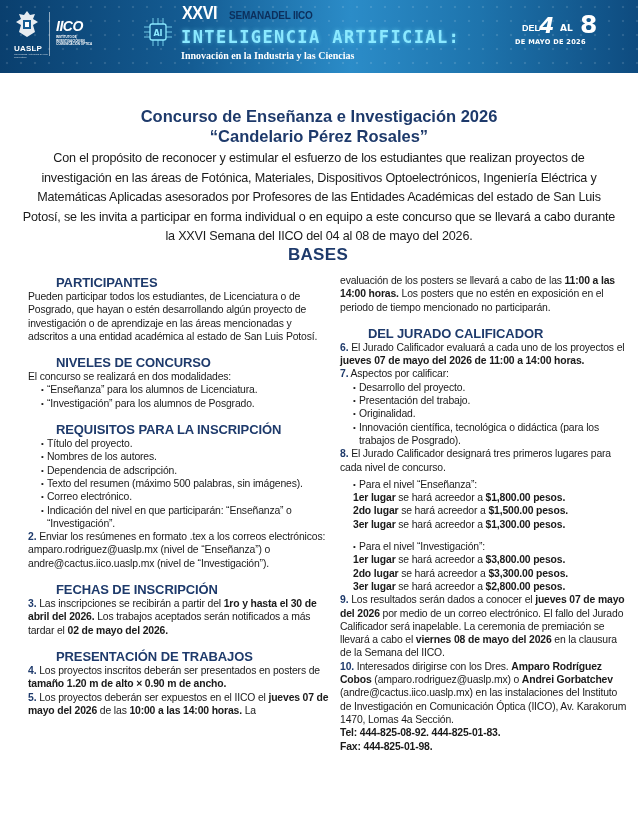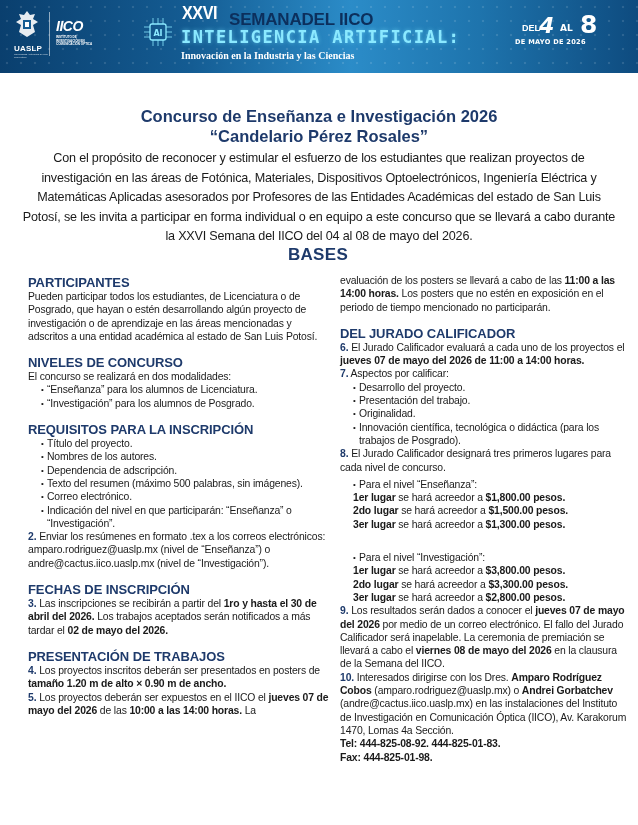--- a/index.html
+++ b/index.html
@@ -21,39 +21,39 @@
   .logo-uaslp .crest { width: 26px; height: 28px; margin: 0 auto; }
   .logo-uaslp .name { font-family: "Liberation Sans", sans-serif; font-weight: bold; font-size: 8px; letter-spacing: 0.2px; margin-top: 2px; }
   .logo-uaslp .sub { font-size: 2.5px; line-height: 3px; opacity: 0.8; }
   .logo-divider { position: absolute; left: 49px; top: 12px; width: 1px; height: 44px; background: rgba(255,255,255,0.55); }
   .logo-iico { position: absolute; left: 56px; top: 18px; color: #fff; width: 40px; }
   .logo-iico .mark { font-family: "Liberation Sans", sans-serif; font-weight: bold; font-style: italic; font-size: 14px; letter-spacing: -0.5px; }
   .logo-iico .sub { font-size: 3px; line-height: 3.6px; font-weight: bold; margin-top: 2px; }
 
   .ai-chip { position: absolute; left: 144px; top: 18px; width: 28px; height: 28px; }
   .title-xxvi { position: absolute; left: 182px; top: 2px; color: #fff; font-family: "Liberation Sans", sans-serif; font-weight: bold; font-size: 19px; letter-spacing: -0.5px; transform: scaleX(0.85); transform-origin: left; }
-  .title-semana { position: absolute; left: 229px; top: 10px; color: #0c2f5c; font-family: "Liberation Sans", sans-serif; font-weight: bold; font-size: 17px; letter-spacing: -0.2px; }
+  .title-semana { position: absolute; left: 229px; top: 10px; color: #0c2f5c; font-family: "Liberation Sans", sans-serif; font-weight: bold; font-size: 10px; letter-spacing: -0.2px; }
   .title-ia { position: absolute; left: 181px; top: 27px; color: #8be9ff; font-family: "DejaVu Sans Mono", monospace; font-weight: bold; font-size: 17px; letter-spacing: 1.4px; text-shadow: 0 0 4px rgba(120,230,255,0.6); }
   .title-sub { position: absolute; left: 181px; top: 50px; color: #fff; font-family: Liberation Serif, serif; font-weight: bold; font-size: 10px; }
   .date-del { position: absolute; left: 522px; top: 23px; color: #fff; font-family: Liberation Sans, sans-serif; font-weight: bold; font-size: 9px; }
   .date-4 { position: absolute; left: 539px; top: 13px; color: #fff; font-family: "DejaVu Sans", sans-serif; font-weight: bold; font-size: 22px; font-style: italic; }
   .date-al { position: absolute; left: 560px; top: 23px; color: #fff; font-family: "DejaVu Sans", sans-serif; font-weight: bold; font-size: 9px; }
   .date-8 { position: absolute; left: 580px; top: 10px; color: #fff; font-family: "DejaVu Sans", sans-serif; font-weight: bold; font-size: 25px; }
   .date-month { position: absolute; left: 515px; top: 38px; color: #fff; font-family: "DejaVu Sans", sans-serif; font-weight: bold; font-size: 6.6px; letter-spacing: 0.3px; }
 
   
   .doc-title { position: absolute; top: 106px; left: 0; width: 638px; text-align: center; color: #1e3a6b; font-family: "Liberation Sans", sans-serif; font-weight: bold; font-size: 16.5px; line-height: 20px; }
   .doc-intro { position: absolute; top: 149px; left: 18px; width: 602px; text-align: center; color: #1a1a1a; font-size: 12.6px; line-height: 19.5px; letter-spacing: -0.2px; }
   .bases { position: absolute; top: 245px; left: 0; width: 636px; text-align: center; color: #1e3a6b; font-weight: bold; font-size: 17px; letter-spacing: 0.3px; }
 
   
   .col { position: absolute; font-size: 10.4px; line-height: 13.3px; color: #1a1a1a; letter-spacing: -0.15px; }
   .col-left { left: 28px; top: 276px; width: 305px; }
   .col-right { left: 340px; top: 274px; width: 290px; }
-  .sec-head { color: #1e3a6b; font-weight: bold; font-size: 13px; line-height: 14px; letter-spacing: -0.1px; }
+  .sec-head { color: #1e3a6b; font-weight: bold; font-size: 13px; line-height: 14px; letter-spacing: -0.1px; margin-left: 28px; }
   .sec { margin-bottom: 13px; }
   .num { color: #1e3a6b; font-weight: bold; }
   .b { font-weight: bold; }
   ul.bul { list-style: none; padding-left: 13px; }
   ul.bul li { position: relative; padding-left: 6px; }
   ul.bul li::before { content: "•"; position: absolute; left: 0; font-size: 8px; }
   .prize-block { padding-left: 13px; margin-top: 4px; }
   .prize-block .lvl { position: relative; padding-left: 6px; }
   .prize-block .lvl::before { content: "•"; position: absolute; left: 0; font-size: 8px; }
   .prize-gap { height: 4px; }
@@ -195,21 +195,21 @@
       <span>El Jurado Calificador designará tres primeros lugares para cada nivel de concurso.</span>
     </div>
 
     <div class="prize-block">
       <div class="lvl">Para el nivel “Enseñanza”:</div>
       <div><span class="b">1er lugar</span><span> se hará acreedor a </span><span class="b">$1,800.00 pesos.</span></div>
       <div><span class="b">2do lugar</span><span> se hará acreedor a </span><span class="b">$1,500.00 pesos.</span></div>
       <div><span class="b">3er lugar</span><span> se hará acreedor a </span><span class="b">$1,300.00 pesos.</span></div>
     </div>
     <div class="prize-gap"></div>
-    <div class="prize-block" style="margin-top:16px">
+    <div class="prize-block" style="margin-top:5px">
       <div class="lvl">Para el nivel “Investigación”:</div>
       <div><span class="b">1er lugar</span><span> se hará acreedor a </span><span class="b">$3,800.00 pesos.</span></div>
       <div><span class="b">2do lugar</span><span> se hará acreedor a </span><span class="b">$3,300.00 pesos.</span></div>
       <div><span class="b">3er lugar</span><span> se hará acreedor a </span><span class="b">$2,800.00 pesos.</span></div>
     </div>
 
     <div>
       <span class="num">9.</span>
       <span>Los resultados serán dados a conocer el </span><span class="b">jueves 07 de mayo del 2026</span><span> por medio de un correo electrónico. El fallo del Jurado Calificador será inapelable. La ceremonia de premiación se llevará a cabo el </span><span class="b">viernes 08 de mayo del 2026</span><span> en la clausura de la Semana del IICO.</span>
     </div>

